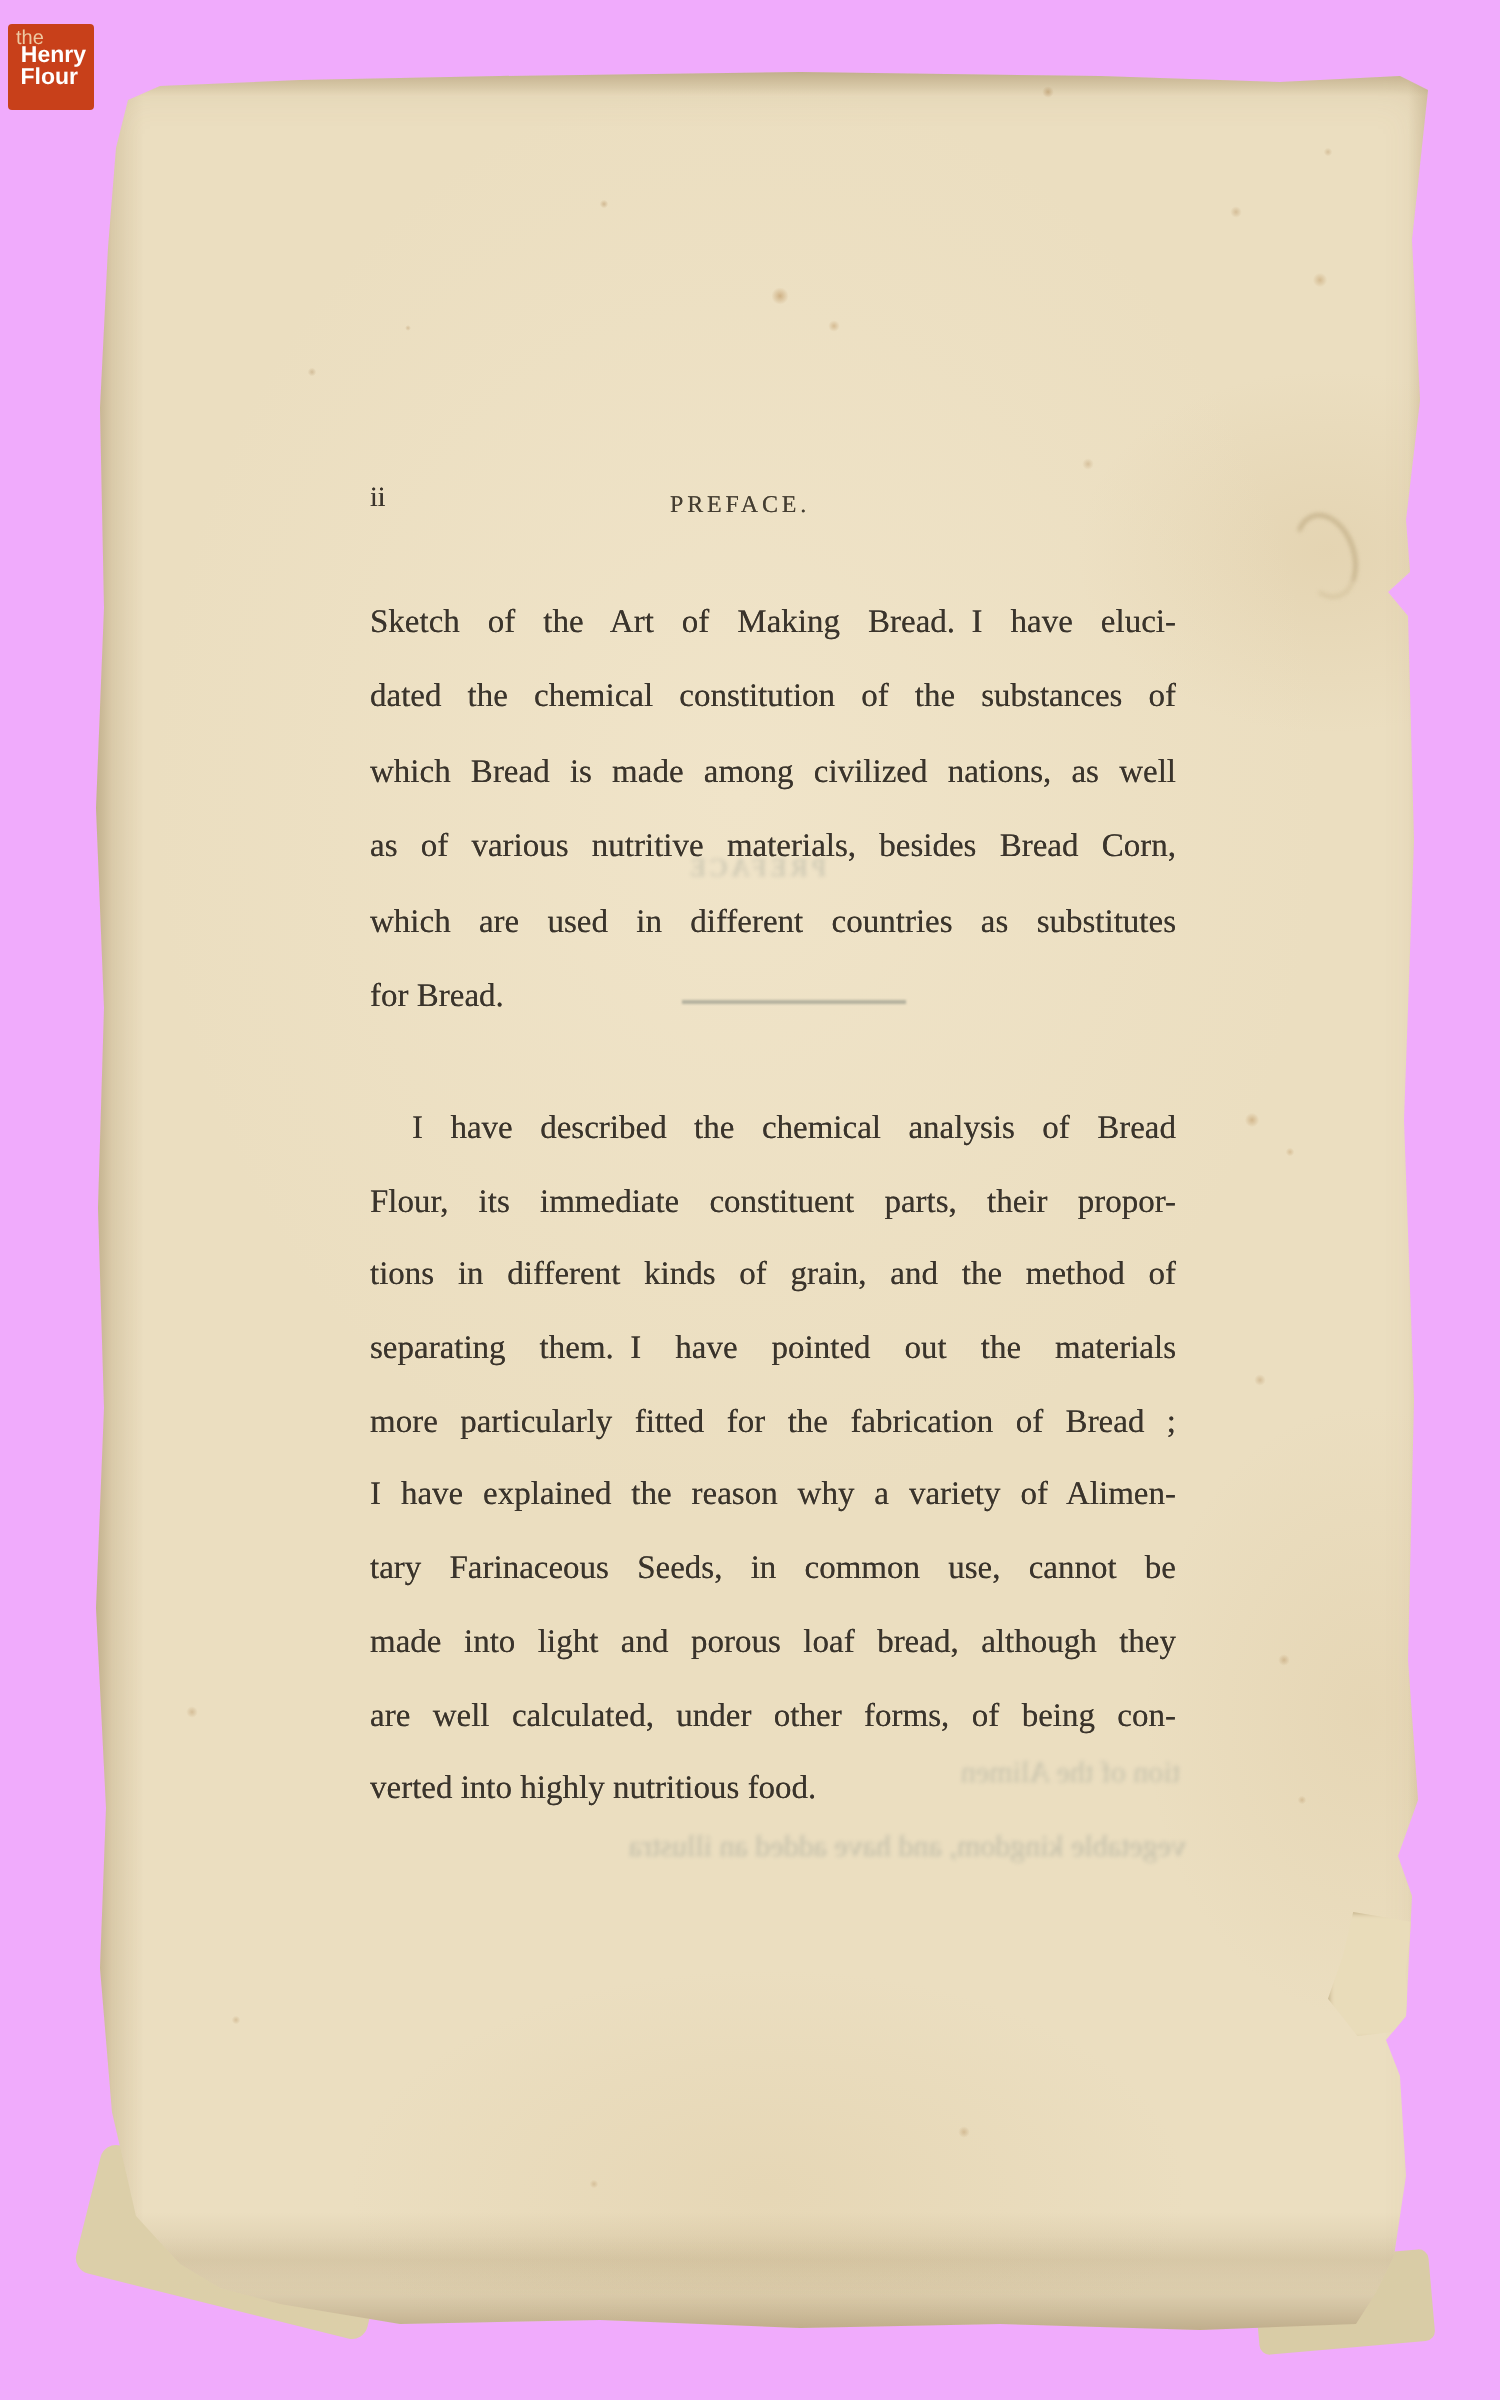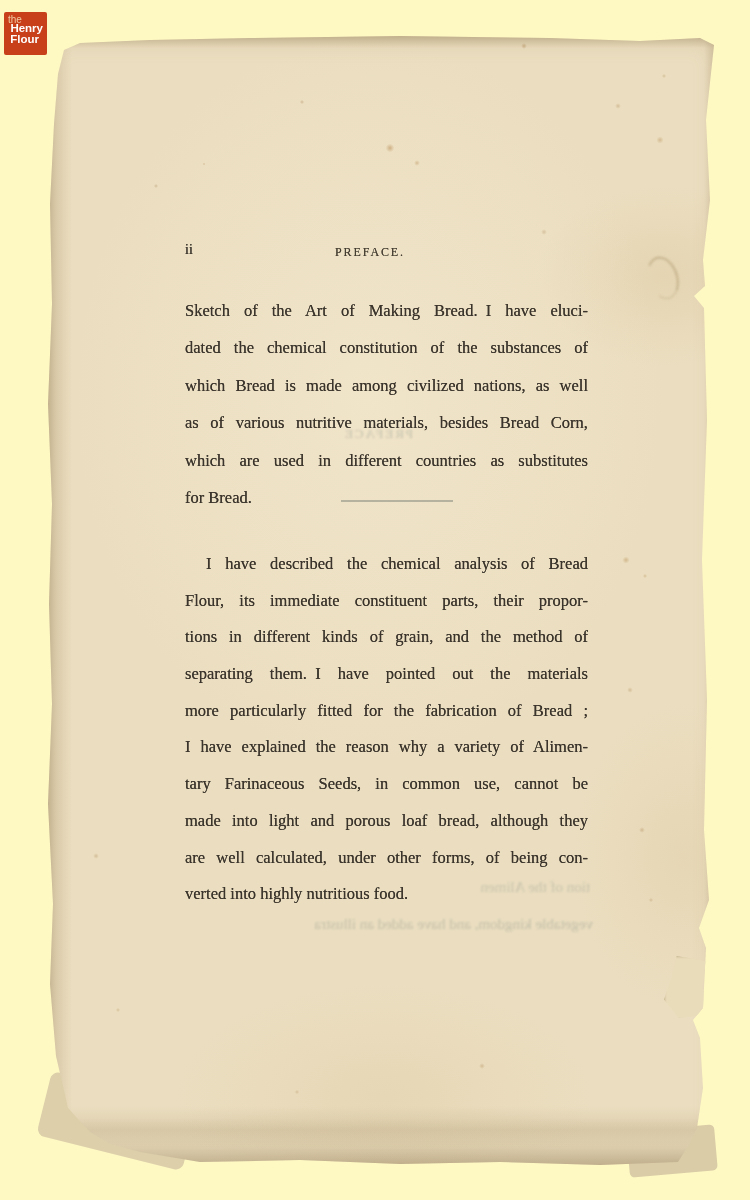--- a/index.html
+++ b/index.html
@@ -1,16 +1,16 @@
 <!DOCTYPE html>
 <html><head>
 <meta charset="utf-8">
 <style>
   html,body{margin:0;padding:0;background:#000;}
-  .stage{position:relative;width:750px;height:1200px;background:#fef9c3;overflow:hidden;
+  .stage{position:relative;width:750px;height:1200px;background:#f0abfc;overflow:hidden;
          font-family:"Liberation Serif",serif;}
 
   
   .logo{position:absolute;left:4px;top:12px;width:43px;height:43px;background:#c8401a;
         border-radius:2px;font-family:"Liberation Sans",sans-serif;z-index:5;}
   .logo .the{position:absolute;left:4px;top:2px;font-size:10px;color:#eec9a2;letter-spacing:0;}
   .logo .henry{position:absolute;right:4px;top:10px;font-size:11.5px;font-weight:bold;color:#ffffff;}
   .logo .ford{position:absolute;right:8px;top:21px;font-size:11.5px;font-weight:bold;color:#ffffff;}
 
   

